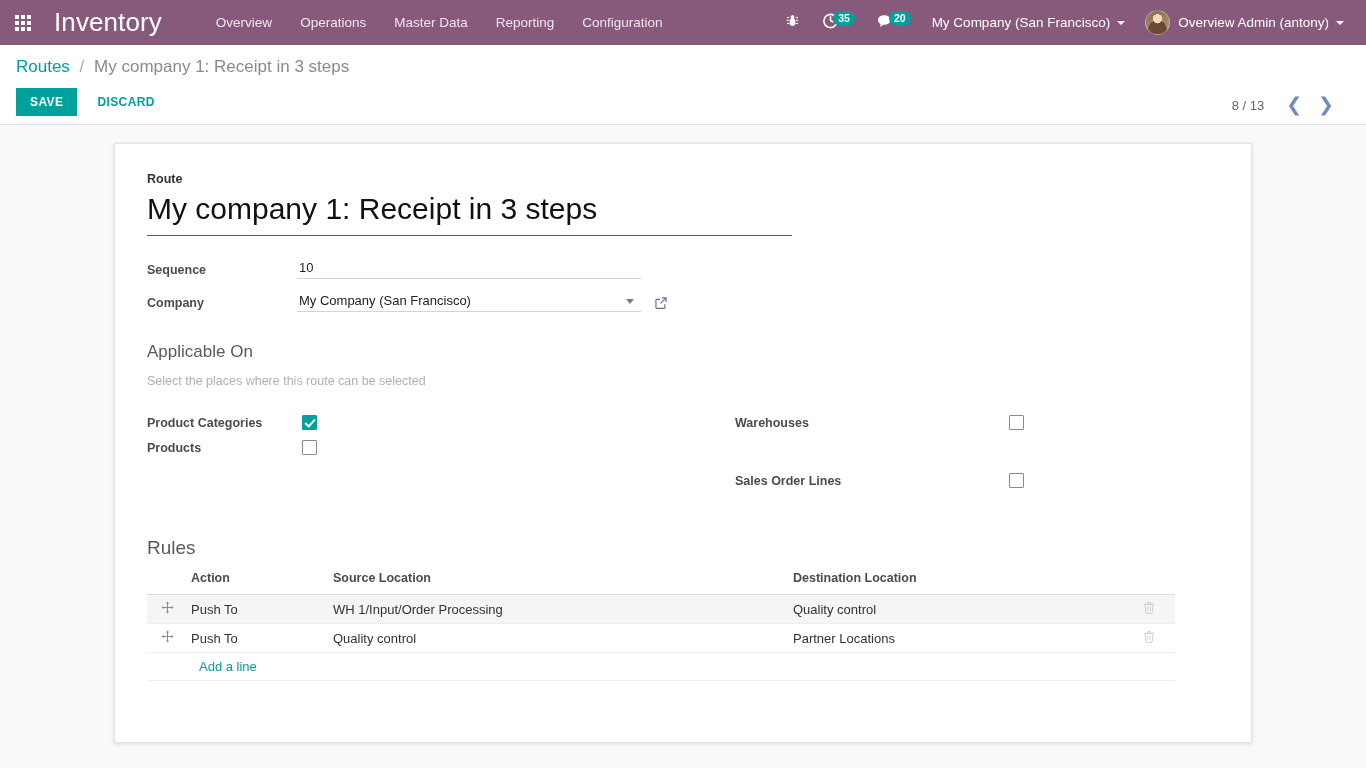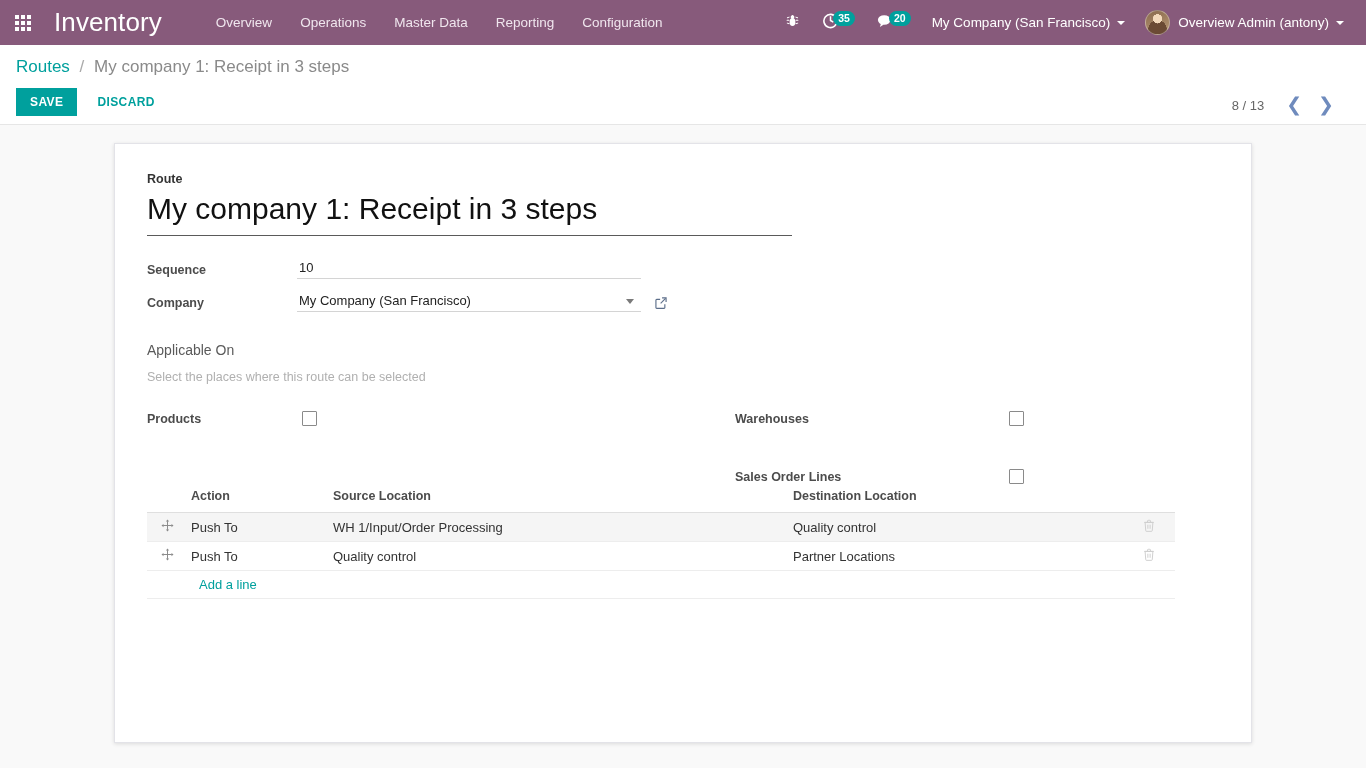--- a/index.html
+++ b/index.html
@@ -230,21 +230,21 @@
   }
   .ext-link-icon {
     margin-left: 13px;
     margin-bottom: 2px;
     color: #5c6e8a;
     cursor: pointer;
     display: inline-flex;
   }
 
   .group-title {
-    font-size: 14px;
+    font-size: 17px;
     color: #5a5a5a;
     font-weight: 400;
     margin-top: 30px;
   }
   .group-sub {
     font-size: 12.5px;
     color: #b0b0b0;
     margin-top: 12px;
     margin-bottom: 22px;
   }
@@ -461,38 +461,43 @@
 
       </div>
 
       <div class="group-title">Applicable On</div>
       <div class="group-sub">Select the places where this route can be selected</div>
 
       <div class="two-col">
 
         <div class="col">
           <div class="chk-row">
+            <div class="chk-label">Product Categories</div>
+            <span class="cbox checked"></span>
+          </div>
+          <div class="chk-row">
             <div class="chk-label">Products</div>
             <span class="cbox"></span>
           </div>
         </div>
 
         <div class="col col-right">
           <div class="chk-row spaced">
             <div class="chk-label wide">Warehouses</div>
             <span class="cbox"></span>
           </div>
           <div class="chk-row">
             <div class="chk-label wide">Sales Order Lines</div>
             <span class="cbox"></span>
           </div>
         </div>
 
       </div>
 
+      <div class="rules-title">Rules</div>
 
       <table class="rules">
         <thead>
           <tr>
             <th class="c-handle"></th>
             <th class="c-action">Action</th>
             <th class="c-src">Source Location</th>
             <th class="c-dst">Destination Location</th>
             <th class="c-trash"></th>
           </tr>

